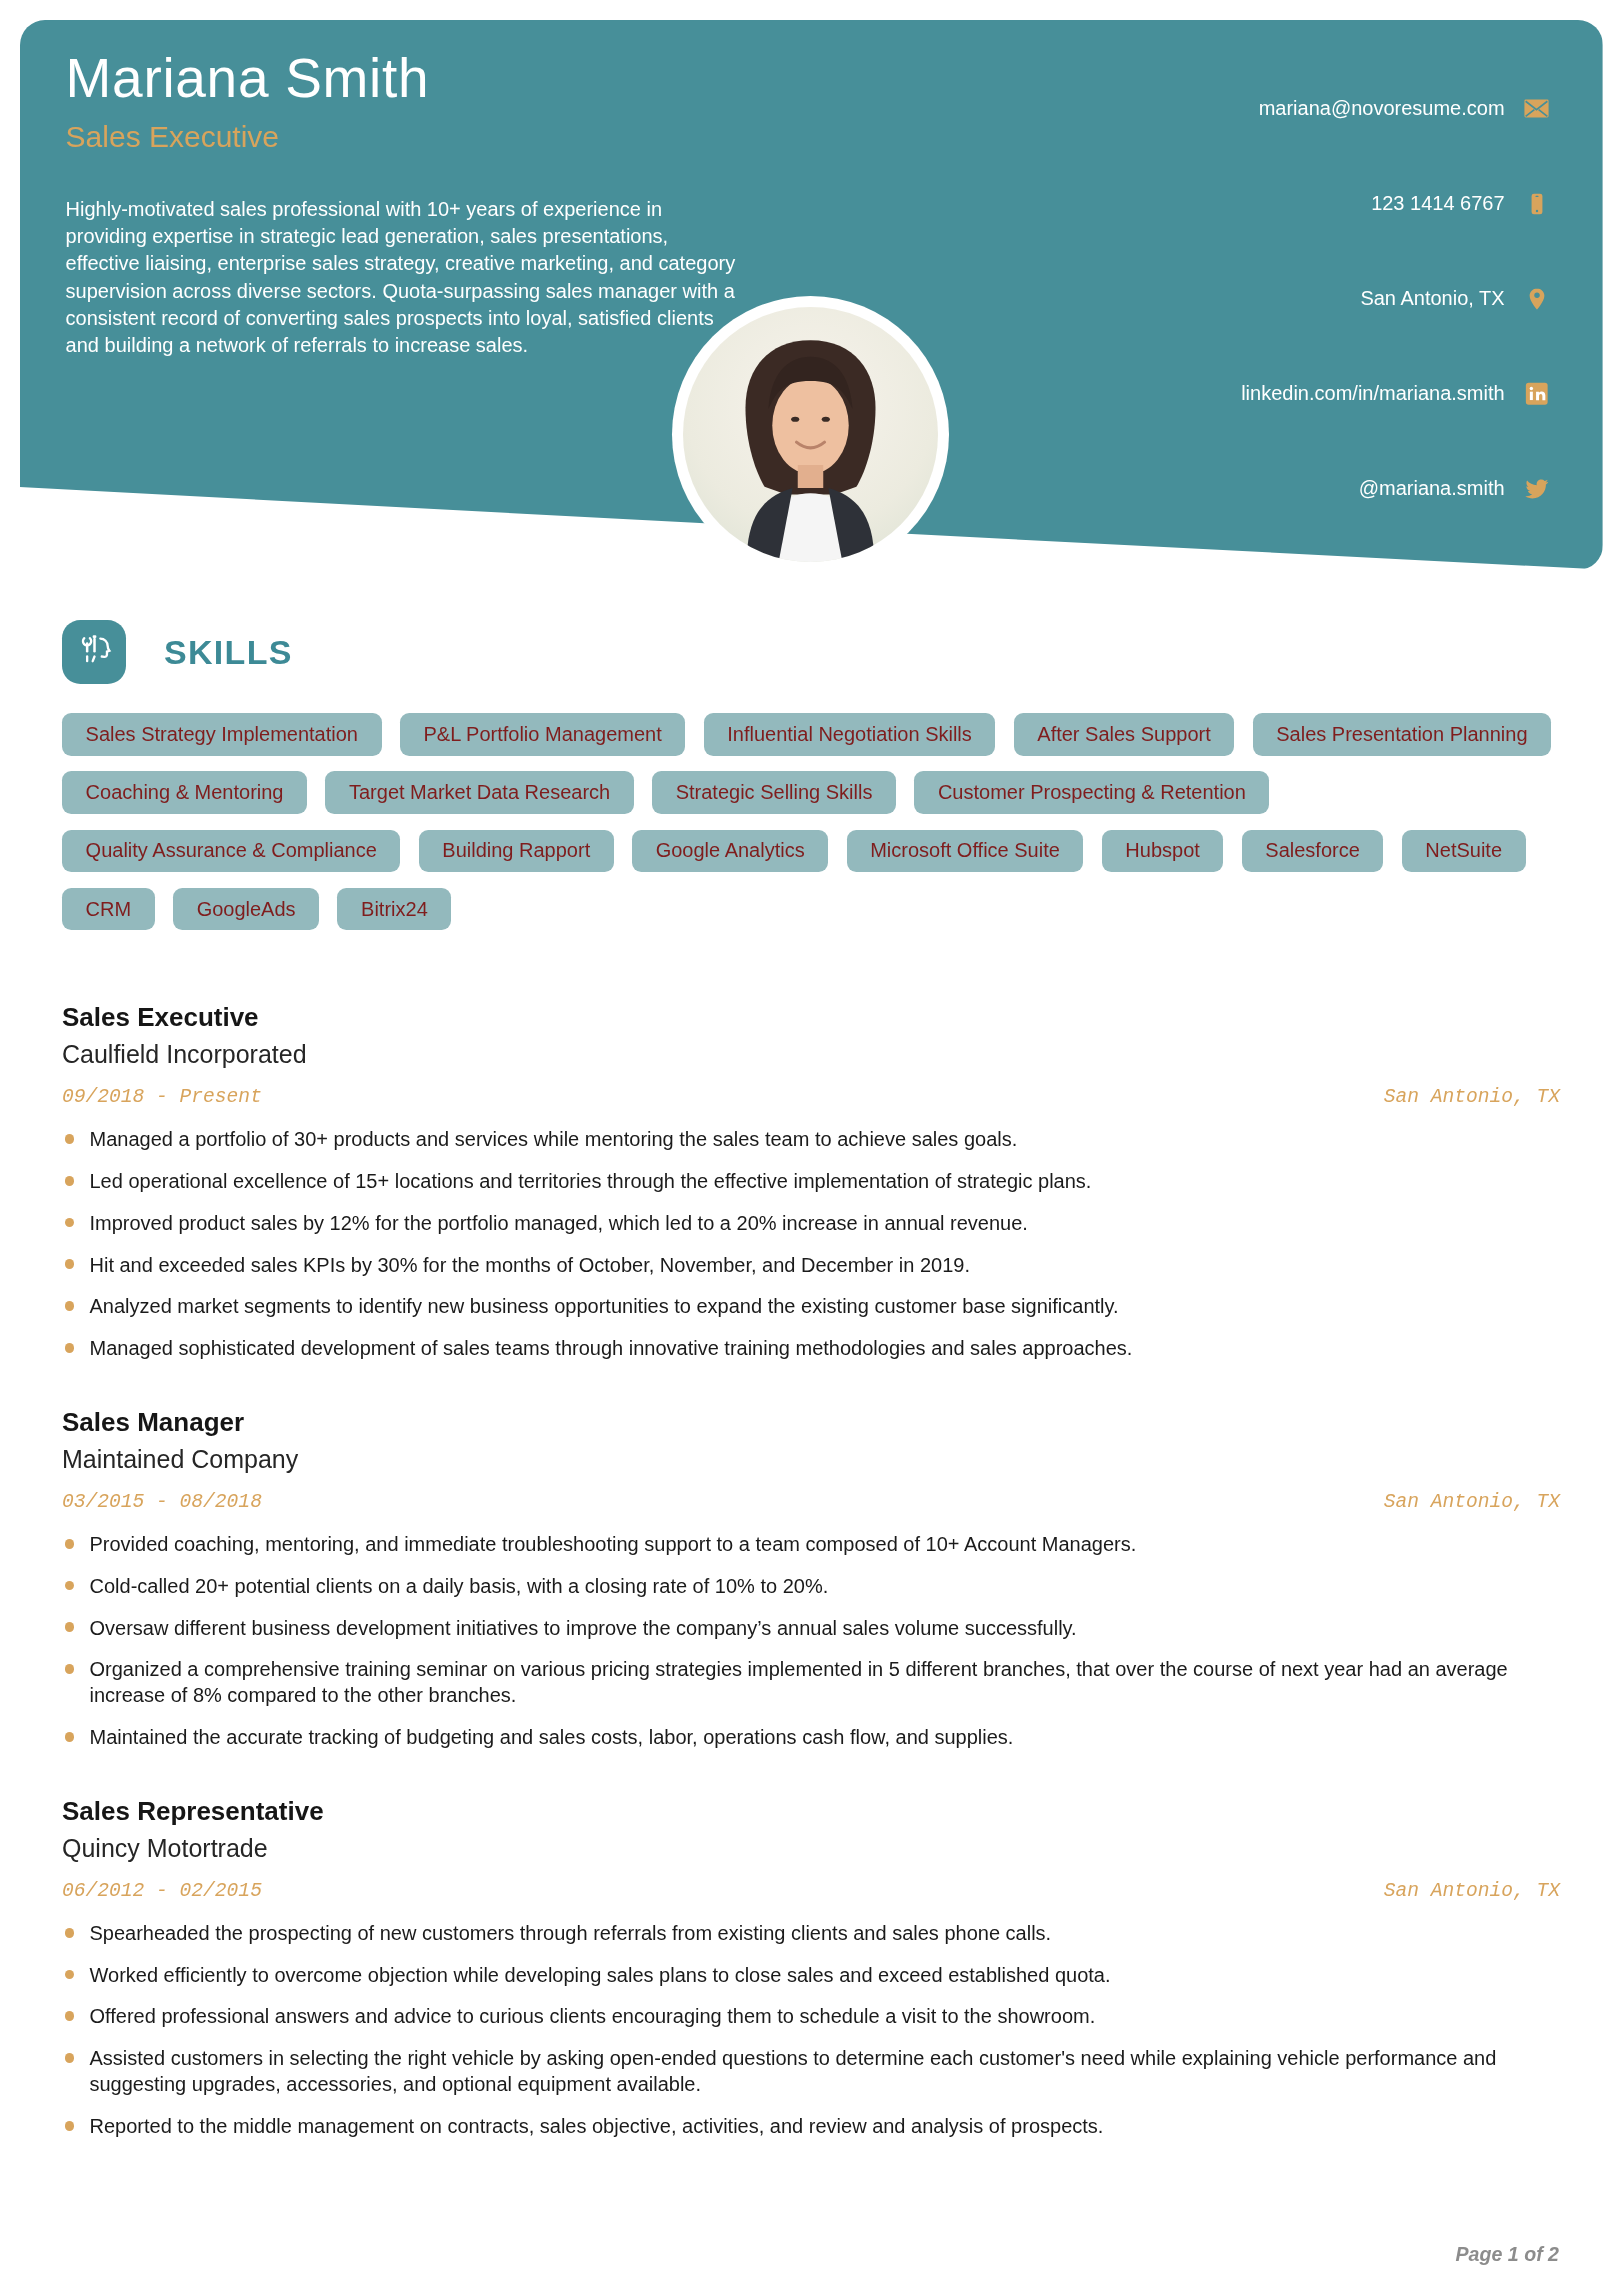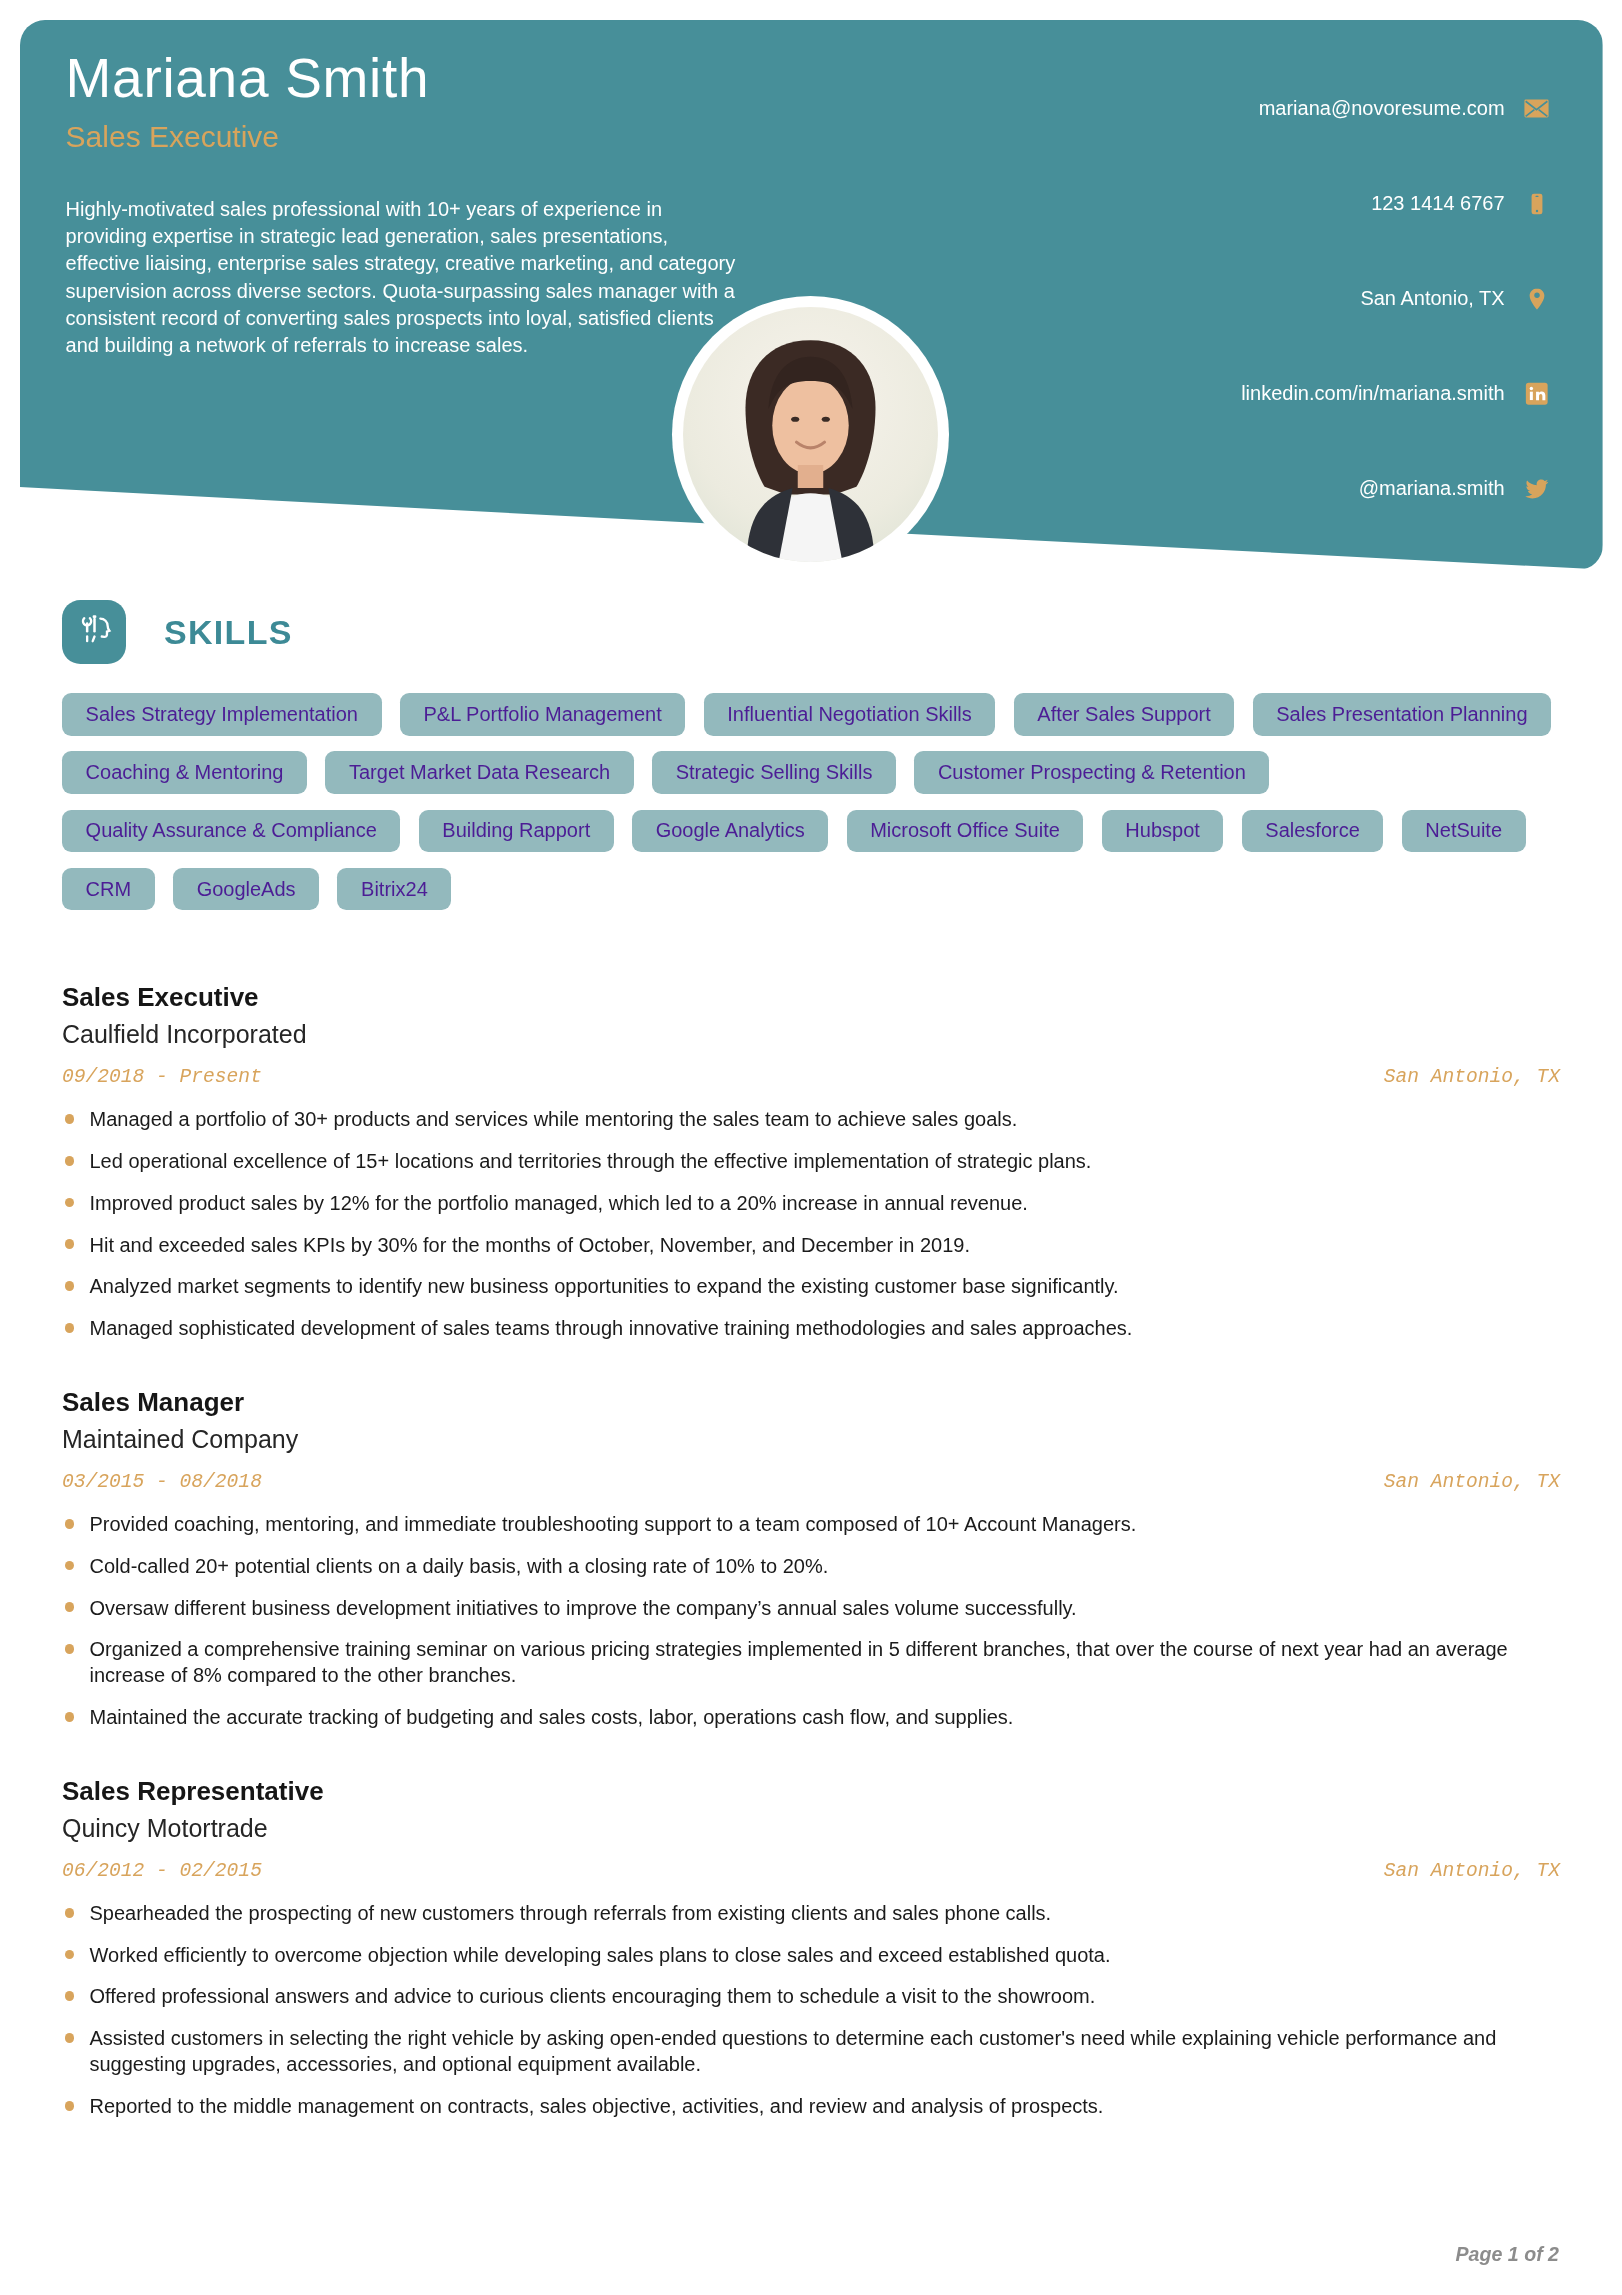--- a/index.html
+++ b/index.html
@@ -21,28 +21,28 @@
     display:flex;flex-direction:column;gap:25px;}
   .contact-row{display:flex;align-items:center;justify-content:flex-end;gap:17px;
     color:#fff;font-size:20px;margin-top:40px;}
   .c-icon{width:30px;height:30px;display:flex;align-items:center;justify-content:center;flex:0 0 auto;}
   
   .photo{position:absolute;left:672px;top:296px;width:277px;height:277px;
     border-radius:50%;background:#fff;box-sizing:border-box;padding:11px;}
   .photo-inner{width:100%;height:100%;border-radius:50%;overflow:hidden;}
   .photo-inner svg{display:block;width:100%;height:100%;}
   
-  .main{position:absolute;left:62px;right:62px;top:600px;}
+  .main{position:absolute;left:62px;right:62px;top:620px;}
   .section-head{display:flex;align-items:center;gap:38px;}
   .sec-icon{width:64px;height:64px;background:#478F99;border-radius:18.3px;
     display:flex;align-items:center;justify-content:center;flex:0 0 auto;}
   .sec-icon svg{width:43px;height:43px;}
   .sec-title{margin:0;font-size:34px;color:#3D8A96;letter-spacing:1.3px;font-weight:bold;}
   .tags{margin-top:29px;display:flex;flex-wrap:wrap;gap:15.7px 18.3px;}
-  .tag{background:#93B9BD;color:#4c1d95;font-size:20px;padding:9.8px 23.6px;border-radius:9.2px;white-space:nowrap;}
+  .tag{background:#93B9BD;color:#7f1d1d;font-size:20px;padding:9.8px 23.6px;border-radius:9.2px;white-space:nowrap;}
   .section-exp{margin-top:72px;}
   .job{margin-top:38px;}
   .job:first-child{margin-top:46px;}
   .j-title{font-size:26px;font-weight:bold;color:#161616;margin:0;}
   .j-company{font-size:25px;color:#262626;margin-top:6.5px;}
   .j-meta{display:flex;justify-content:space-between;margin-top:17px;
     font-size:19.6px;font-style:italic;color:#D8A45C;font-family:Liberation Mono, monospace;}
   .j-bullets{list-style:none;margin:10.5px 0 0 0;padding:0;}
   .bullet{position:relative;padding:7.9px 0 7.9px 27.5px;font-size:20px;line-height:1.3;color:#1b1b1b;}
   .bullet::before{content:"";position:absolute;left:2.6px;top:15.7px;width:9.8px;height:9.8px;

